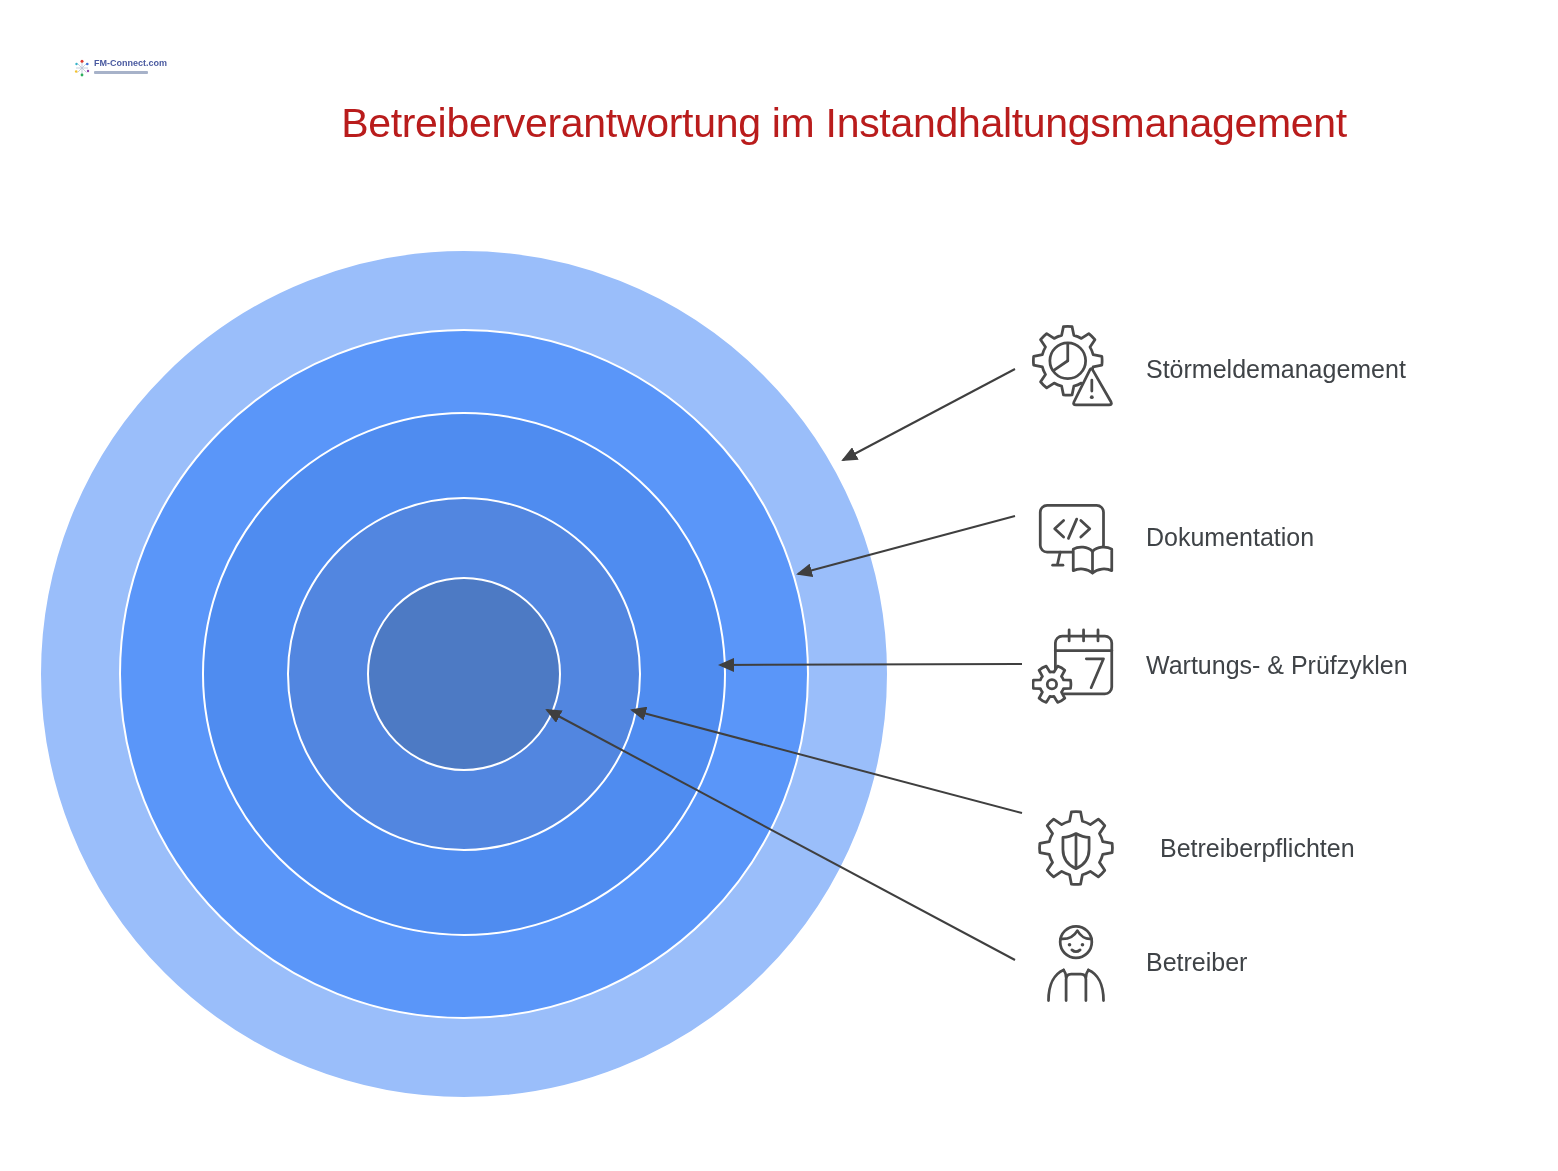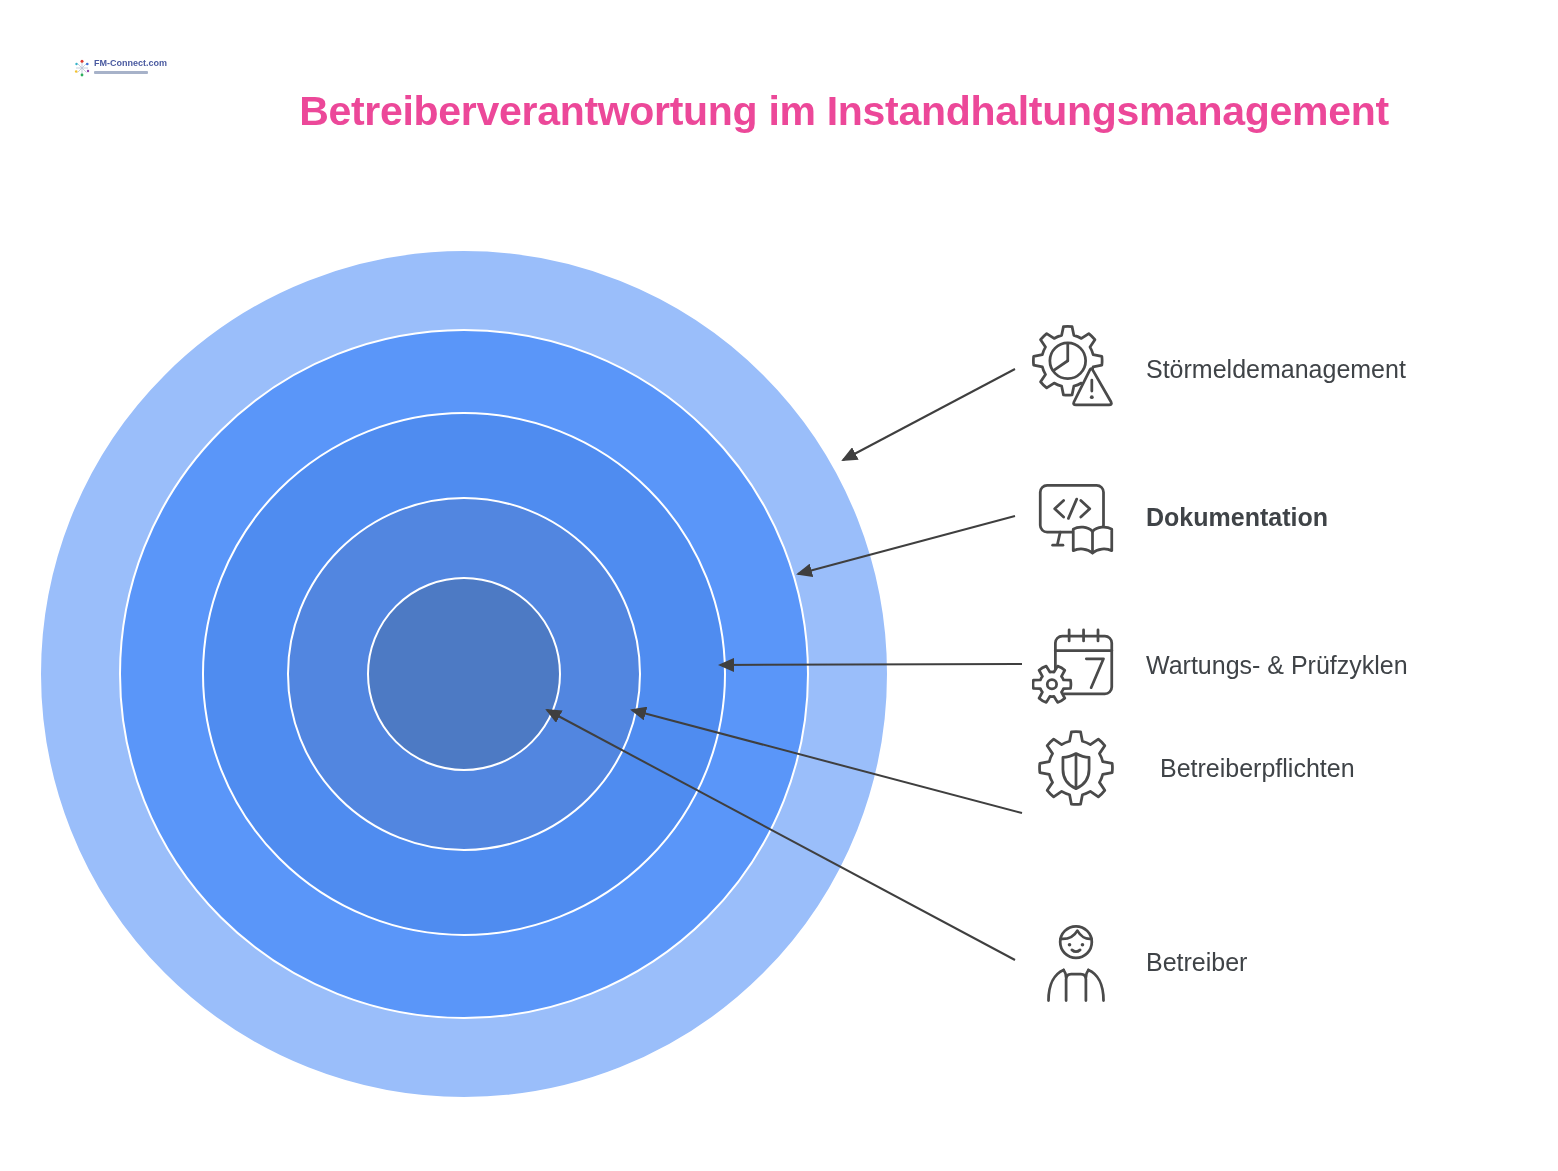--- a/index.html
+++ b/index.html
@@ -1,37 +1,37 @@
 <!DOCTYPE html>
 <html><head>
 <meta charset="utf-8">
 <style>
   html,body{margin:0;padding:0;}
   body{
     width:1558px;height:1171px;position:relative;overflow:hidden;
     background:#ffffff;font-family:"Liberation Sans", sans-serif;
   }
   .title{
-    position:absolute;top:84px;left:130px;right:0;margin:4px;
-    text-align:center;font-size:41px;font-weight:700;color:#ec4899;
+    position:absolute;top:84px;left:130px;right:0;margin:16px;
+    text-align:center;font-size:41px;font-weight:400;color:#b91c1c;
     letter-spacing:-0.3px;
   }
   #diagram{position:absolute;left:0;top:0;}
   
   .logo{position:absolute;left:74px;top:58px;display:flex;align-items:flex-start;gap:4px;}
   .logo-star{width:16px;height:22px;flex:0 0 auto;}
   .logo-textwrap{display:flex;flex-direction:column;}
   .logo-brand{font-size:9px;font-weight:700;color:#4a5aa0;line-height:11px;letter-spacing:0;}
   .logo-tagline{width:54px;height:3px;margin-top:2px;background:#a7b2c9;border-radius:1px;}
   
   .legend-item{position:absolute;left:1032px;height:92px;display:flex;align-items:center;gap:26px;}
   .legend-item:nth-child(1){top:323px;}
-  .legend-item:nth-child(2){top:471px;font-weight:bold;}
+  .legend-item:nth-child(2){top:491px;}
   .legend-item:nth-child(3){top:619px;}
-  .legend-item:nth-child(4){top:722px;gap:40px;}
+  .legend-item:nth-child(4){top:802px;gap:40px;}
   .legend-item:nth-child(5){top:916px;justify-content:center;}
   .legend-icon{width:88px;height:88px;flex:0 0 auto;}
   .legend-icon path,.legend-icon circle,.legend-icon line,.legend-icon rect{vector-effect:none;}
   .legend-label{font-size:25px;color:#3F4347;white-space:nowrap;}
   .ic{stroke:#4A4A4A;stroke-width:2;fill:none;stroke-linecap:round;stroke-linejoin:round;}
   .ic-fill{fill:#4A4A4A;stroke:none;}
   .ic-mask{fill:#ffffff;}
 </style>
 </head>
 <body>

